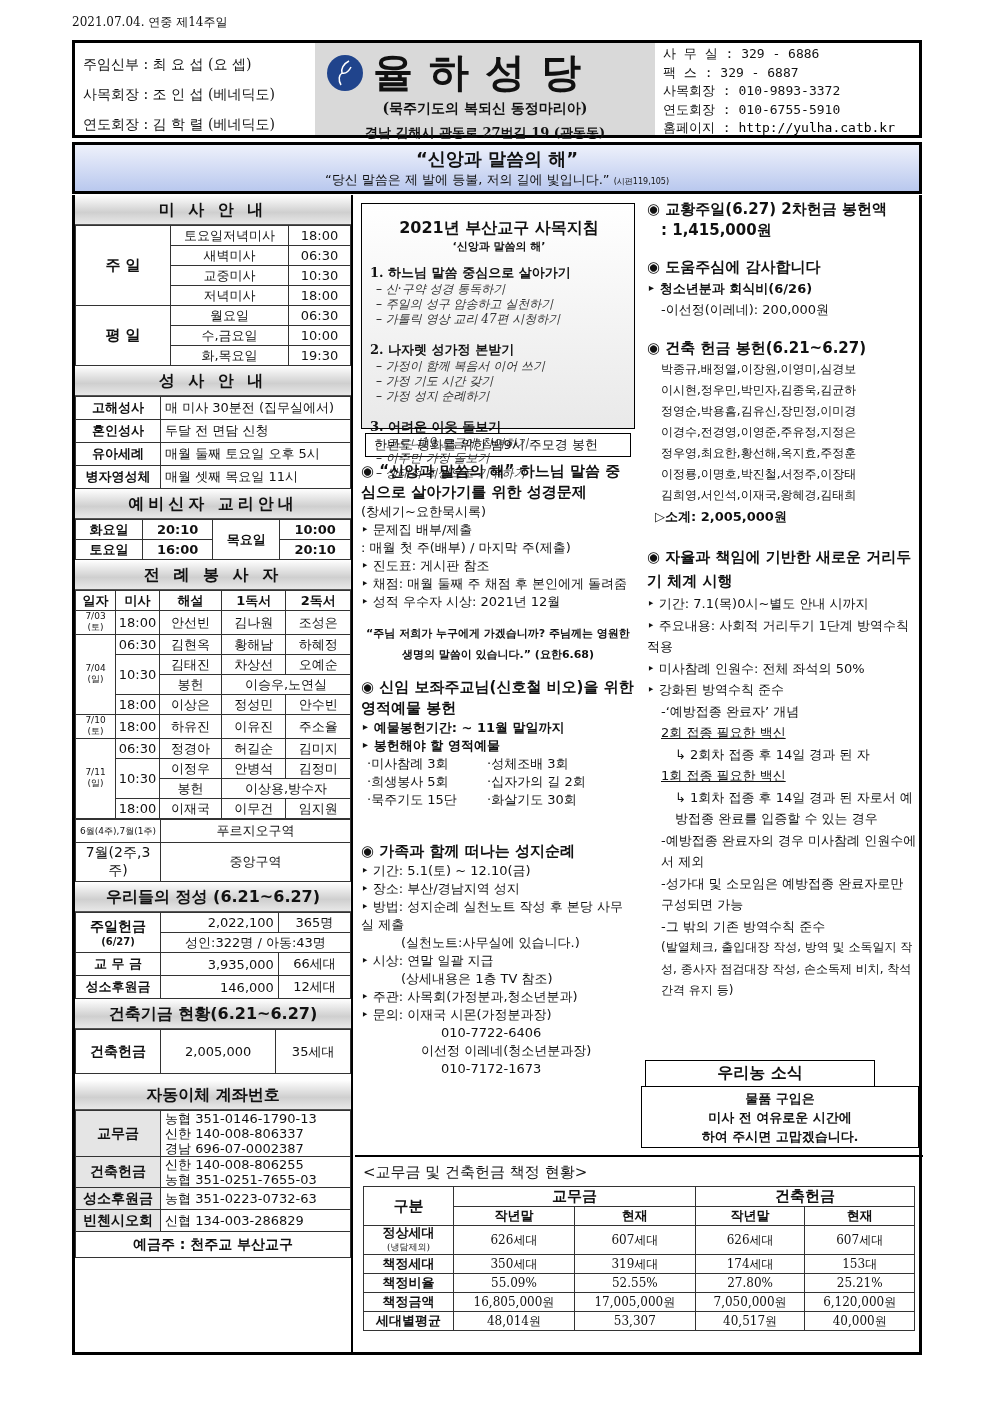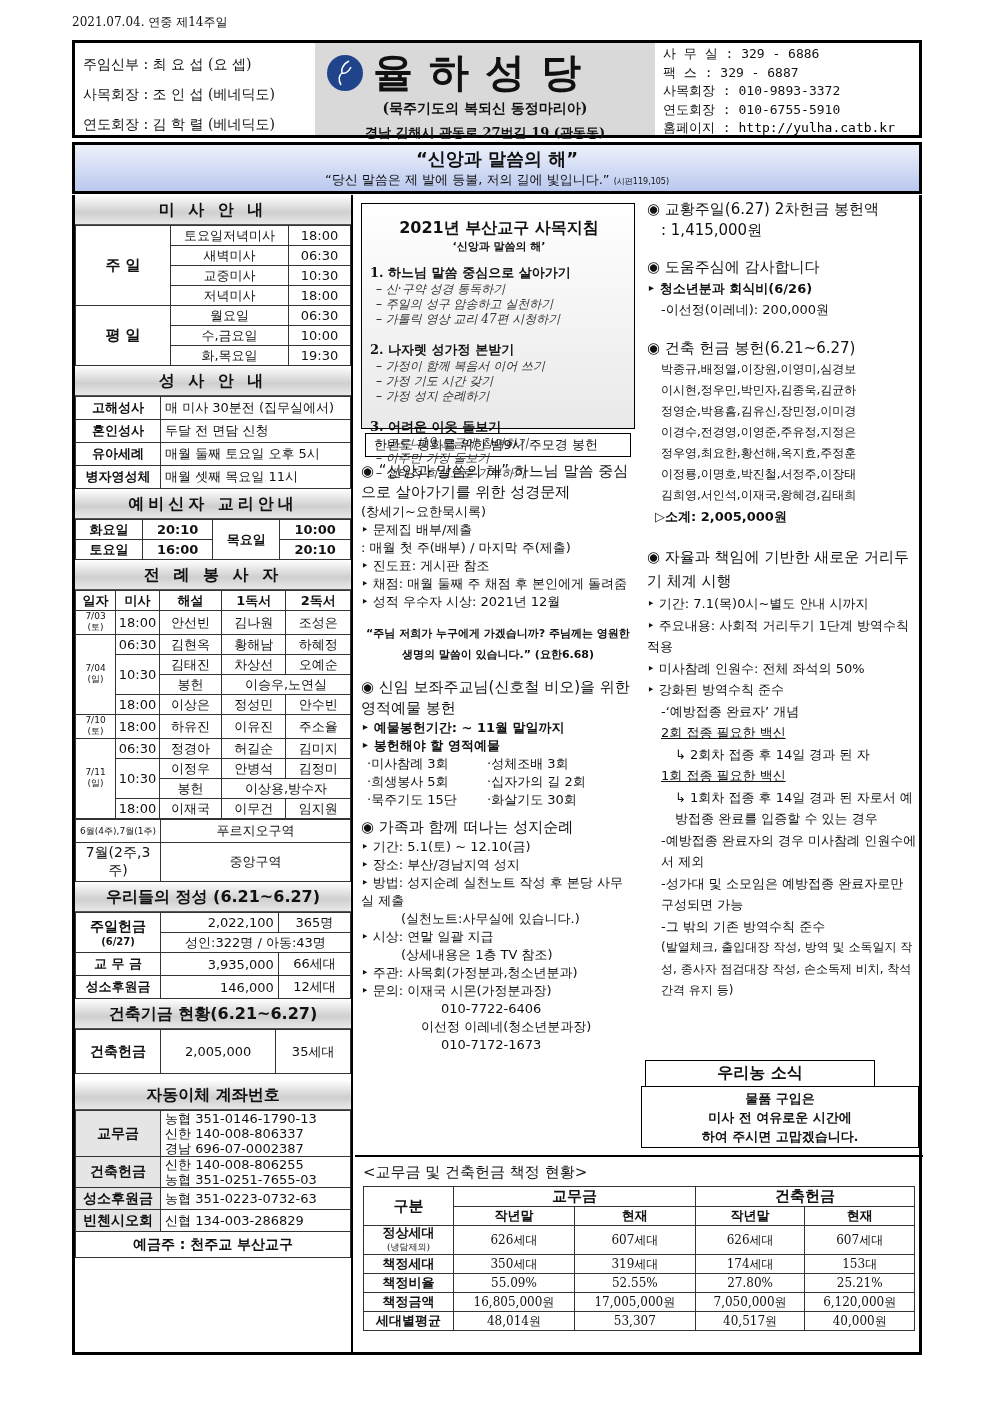--- a/index.html
+++ b/index.html
@@ -27,21 +27,21 @@
   .b { font-weight: bold; }
   .col-mid { position: absolute; left: 280px; top: 0; width: 286px; height: 960px; }
   .col-right { position: absolute; left: 566px; top: 0; width: 282px; height: 960px; }
   .policy-box { margin: 8px 6px 0 6px; border: 1.5px solid #000; background: linear-gradient(#fff, #e9e9e9); padding: 14px 6px 4px 8px; height: 226px; }
   .policy-title { text-align: center; font-weight: bold; font-size: 16px; }
   .policy-sub { text-align: center; font-weight: bold; font-size: 11px; margin-bottom: 10px; }
   .policy-h { font-family: "DejaVu Serif", serif; font-weight: bold; font-size: 13px; margin-top: 8px; }
   .policy-i { font-family: "DejaVu Serif", serif; font-size: 12px; color: #333; padding-left: 6px; line-height: 15px; font-style: italic; }
   .peace-box { margin: 4px 10px 0 10px; border: 1.5px solid #000; font-size: 13px; padding: 2px 8px; height: 24px; }
   .article { padding: 4px 6px; font-size: 13px; line-height: 18px; }
-  .art-title { font-weight: normal; font-size: 15px; line-height: 21px; }
+  .art-title { font-weight: bold; font-size: 15px; line-height: 21px; }
   .indent { padding-left: 14px; }
   .quote { text-align: center; font-weight: bold; font-size: 11px; line-height: 21px; margin-top: 12px; }
   .right-art { padding: 4px 6px; font-size: 13px; line-height: 21px; }
   .names { font-size: 12px; padding-left: 14px; line-height: 21px; }
   .ul { text-decoration: underline; }
   .news { position: absolute; left: 566px; top: 865px; width: 282px; }
   .news-tab { margin-left: 4px; width: 230px; height: 26px; border: 1.5px solid #000; border-bottom: none; text-align: center; font-weight: bold; font-size: 16px; line-height: 24px; }
   .news-body { margin-left: 0; margin-right: 4px; border: 1.5px solid #000; height: 62px; text-align: center; font-weight: bold; font-size: 13px; line-height: 19px; font-family: "DejaVu Serif", serif; padding-top: 2px; }
   .bottom { position: absolute; left: 280px; top: 960px; width: 568px; height: 197px; border-top: 2px solid #000; padding: 6px 8px; }
   .bottom-title { font-size: 15px; font-family: "DejaVu Serif", serif; margin-bottom: 4px; }
@@ -359,21 +359,21 @@
       <div style="display:flex;padding-left:6px">
           <span style="width:120px">·희생봉사 5회</span>
           <span>·십자가의 길 2회</span>
         </div>
       <div style="display:flex;padding-left:6px">
           <span style="width:120px">·묵주기도 15단</span>
           <span>·화살기도 30회</span>
         </div>
     </div>
 
-    <div class="article" style="margin-top:0">
+    <div class="article" style="margin-top:24px">
       <div class="art-title">◉ 가족과 함께 떠나는 성지순례</div>
       <div>‣ 기간: 5.1(토) ~ 12.10(금)</div>
       <div>‣ 장소: 부산/경남지역 성지</div>
       <div>‣ 방법: 성지순례 실천노트 작성 후 본당 사무실 제출</div>
       <div style="padding-left:40px">(실천노트:사무실에 있습니다.)</div>
       <div>‣ 시상: 연말 일괄 지급</div>
       <div style="padding-left:40px">(상세내용은 1층 TV 참조)</div>
       <div>‣ 주관: 사목회(가정분과,청소년분과)</div>
       <div>‣ 문의: 이재국 시몬(가정분과장)</div>
       <div style="padding-left:80px">010-7722-6406</div>

